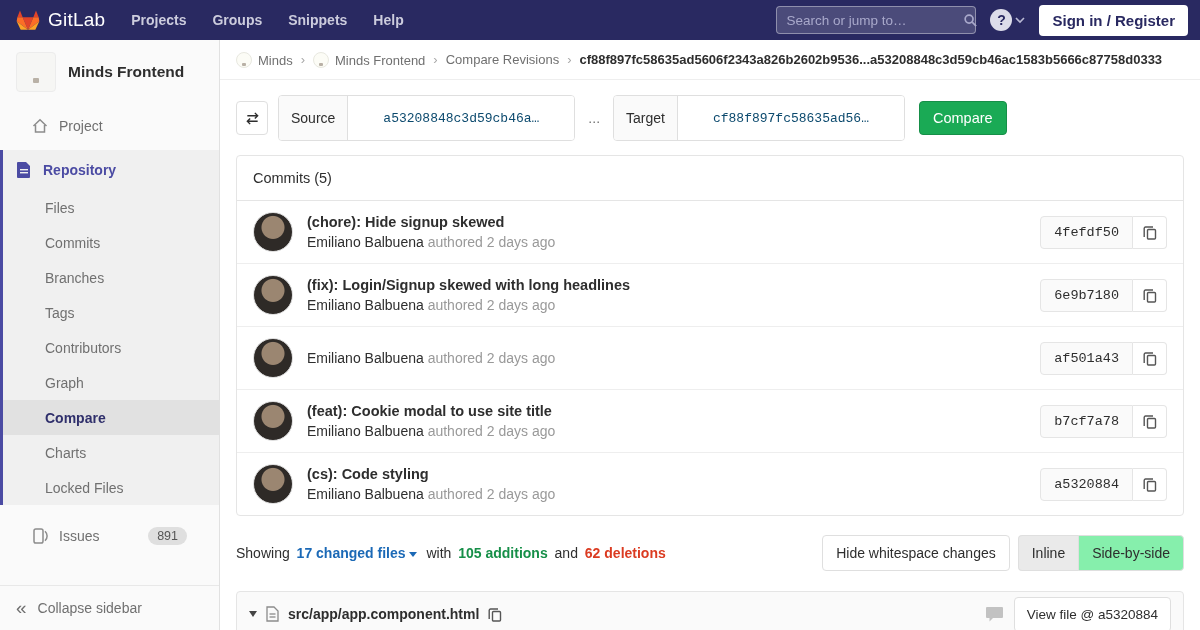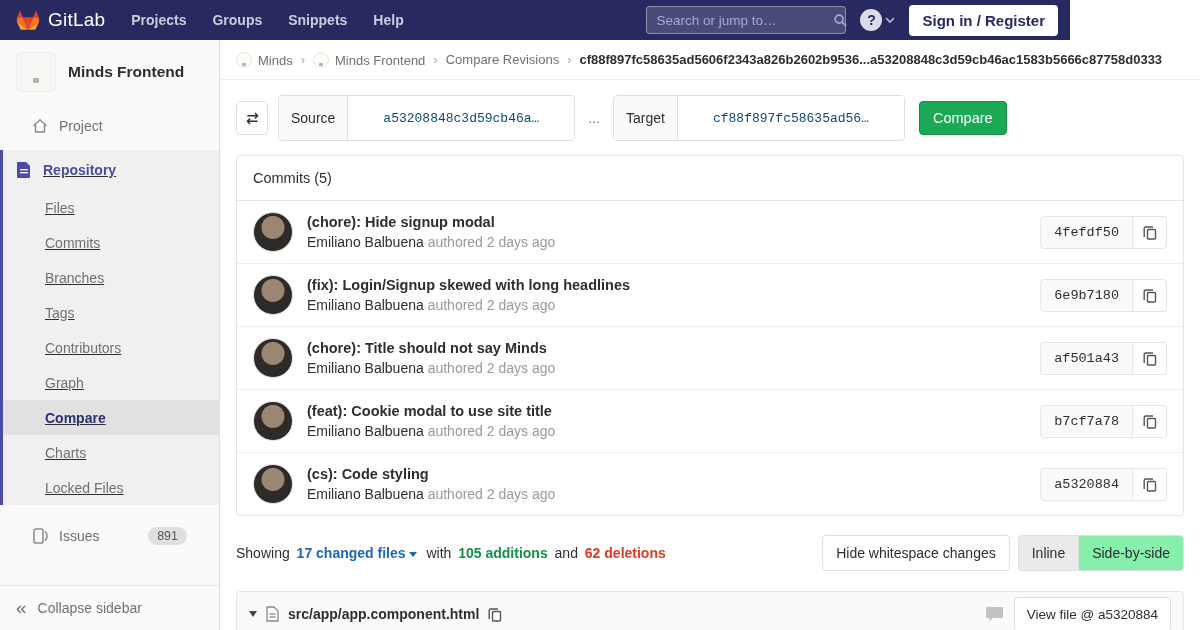--- a/index.html
+++ b/index.html
@@ -5,21 +5,21 @@
   :root{
     --navbar-bg:#292961; --accent:#4b4ba3; --link-blue:#1b69b6;
     --green:#1aaa55; --add-green:#168f48; --del-red:#db3b21; --border:#e5e5e5;
   }
   *{margin:0;padding:0;box-sizing:border-box;}
   html,body{width:1200px;height:630px;overflow:hidden;}
   body{font-family:"Liberation Sans",sans-serif;font-size:14px;color:#2e2e2e;background:#fff;}
   svg{display:block;}
 
   
-  .navbar{position:absolute;top:0;left:0;width:1070px;height:40px;background:var(--navbar-bg);
+  .navbar{position:absolute;top:0;left:0;width:1200px;height:40px;background:var(--navbar-bg);
     display:flex;align-items:center;padding:0 12px;z-index:20;}
   .brand{display:flex;align-items:center;gap:8px;margin:0 14px 0 4px;cursor:pointer;}
   .brand-text{color:#fff;font-size:19px;letter-spacing:.2px;}
   .nav-links{display:flex;align-items:center;gap:2px;}
   .nav-link{color:#ccccdd;font-weight:bold;font-size:14px;padding:8px 12px;border-radius:3px;cursor:pointer;}
   .nav-right{margin-left:auto;display:flex;align-items:center;gap:14px;}
   .search-box{width:200px;height:28px;background:rgba(255,255,255,.16);border:1px solid rgba(255,255,255,.38);
     border-radius:4px;display:flex;align-items:center;padding:8px 9px;}
   .search-box input{flex:1;background:transparent;border:none;outline:none;color:#e8e8f4;font-size:13.5px;
     font-family:"Liberation Sans",sans-serif;}
@@ -41,21 +41,21 @@
   .context-title{font-weight:bold;font-size:15.5px;color:#2e2e2e;}
   .bulb{position:relative;width:15px;height:21px;}
   .bulb-top{width:15px;height:15px;border-radius:50%;background:radial-gradient(circle at 38% 32%,#ffe98a,#f3c335 70%);}
   .bulb-base{position:absolute;bottom:0;left:4.5px;width:6px;height:5px;background:#b9b1a6;border-radius:1px;}
   .bulb.sm{width:10px;height:13px;}
   .bulb.sm .bulb-top{width:10px;height:10px;}
   .bulb.sm .bulb-base{left:3px;width:4px;height:3px;}
   .side-nav{flex:1;overflow:hidden;}
   .side-item{display:flex;align-items:center;gap:11px;padding:12px 32px;color:#707070;cursor:pointer;}
   .side-item .icn{color:#8c8c8c;width:16px;display:flex;justify-content:center;}
-  .repo-section{border-left:3px solid var(--accent);background:#f0f0f0;margin-top:4px;text-decoration:underline;}
+  .repo-section{border-left:3px solid var(--accent);background:#f0f0f0;margin-top:4px;}
   .repo-section .side-item{padding-left:13px;}
   .repo-header{color:var(--accent);font-weight:bold;}
   .repo-header .icn{color:var(--accent);}
   .repo-sub{display:block;padding:9.5px 16px 9.5px 42px;color:#707070;cursor:pointer;}
   .repo-sub.active{background:#e1e1e1;color:#2f2f6b;font-weight:bold;}
   .issues-item{margin-top:10px;}
   .badge{margin-left:auto;background:#dfdfdf;color:#555;border-radius:9px;padding:2px 9px;font-size:12.5px;}
   .collapse-row{border-top:1px solid #e8e8e8;display:flex;align-items:center;gap:11px;padding:14px 16px;
     color:#707070;cursor:pointer;}
   .collapse-icon{font-size:19px;line-height:12px;color:#6e6e6e;}
@@ -284,21 +284,21 @@
     </div>
     <button class="compare-btn">Compare</button>
   </div>
 
   <section class="commits-panel">
     <div class="commits-header">Commits (5)</div>
 
     <div class="commit-row">
       <span class="commit-avatar"></span>
       <div class="commit-info">
-        <div class="commit-title">(chore): Hide signup modal</div>
+        <div class="commit-title">(chore): Hide signup skewed</div>
         <div class="commit-meta">
           <span class="commit-author">Emiliano Balbuena</span>
           <span>authored 2 days ago</span>
         </div>
       </div>
       <div class="sha-group">
         <span class="sha-box">4fefdf50</span>
         <button class="copy-btn">
           <span>
             <svg width="14" height="15" viewBox="0 0 14 15" fill="none" stroke="currentColor" stroke-width="1.4">
@@ -328,21 +328,20 @@
               <path d="M10 2 H2.5 A1.3 1.3 0 0 0 1.2 3.3 V12"></path>
             </svg>
           </span>
         </button>
       </div>
     </div>
 
     <div class="commit-row">
       <span class="commit-avatar"></span>
       <div class="commit-info">
-        <div class="commit-title">(chore): Title should not say Minds</div>
         <div class="commit-meta">
           <span class="commit-author">Emiliano Balbuena</span>
           <span>authored 2 days ago</span>
         </div>
       </div>
       <div class="sha-group">
         <span class="sha-box">af501a43</span>
         <button class="copy-btn">
           <span>
             <svg width="14" height="15" viewBox="0 0 14 15" fill="none" stroke="currentColor" stroke-width="1.4">

